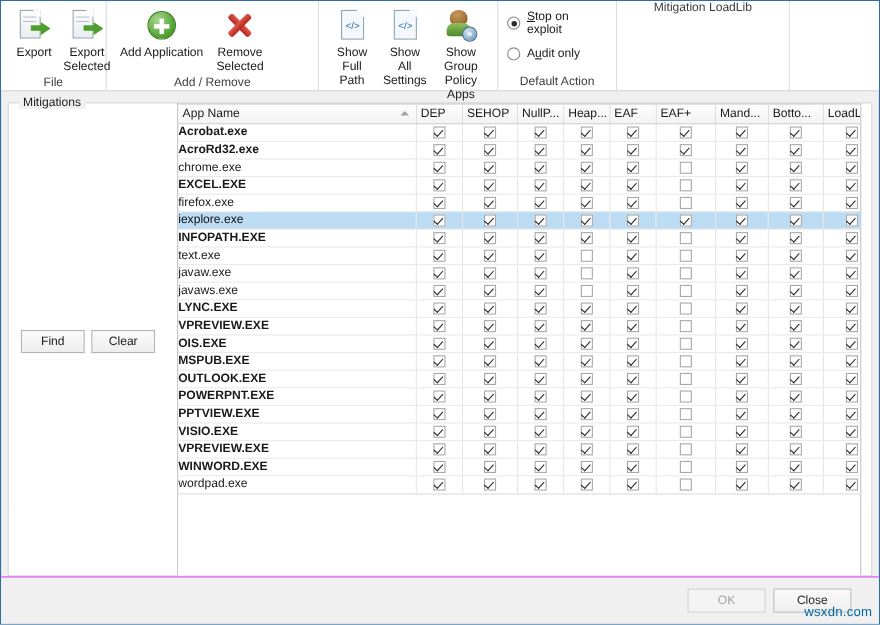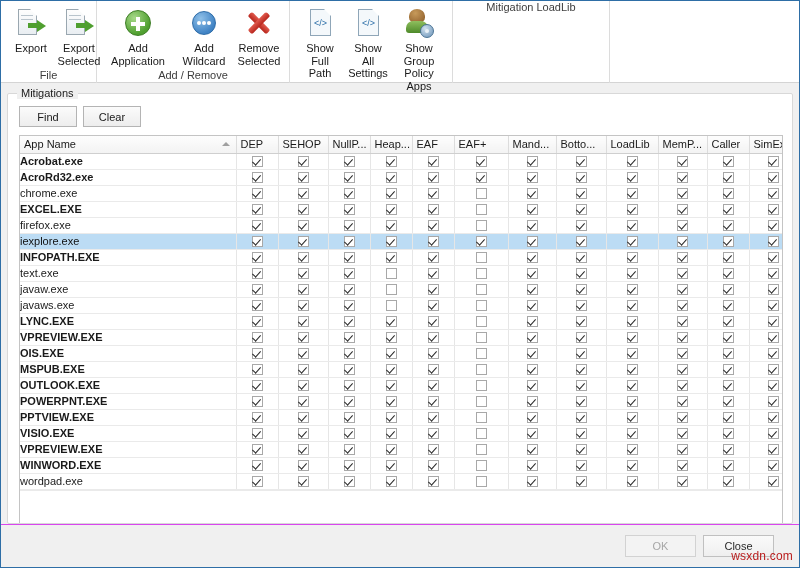--- a/index.html
+++ b/index.html
@@ -195,21 +195,21 @@
   .mit-grid { padding: 8px 8px 0 10px; }
   .mit-row { display:flex; align-items:center; margin-bottom:9px; }
   .mit-row .gap { width: 12px; }
 
   
   .content { flex: 1; padding: 4px 6px 0 6px; display:flex; flex-direction:column; }
   .groupbox {
     position: relative; flex: 1;
     border: 1px solid #d8d8d8; border-radius: 2px;
     margin-top: 6px; background: #ffffff;
-    display:flex; flex-direction:column;
+    display:flex; flex-direction:row;
   }
   .groupbox > .gb-title {
     position:absolute; top:-7px; left:9px; background:#f0f0f0;
     padding: 0 4px; font-size: 11px; color:#1a1a1a;
   }
   .searchbar { display:flex; align-items:center; padding: 12px 9px 8px 11px; gap: 6px; }
   .combo {
     flex: 0 0 296px; height: 21px; display:flex; align-items:center;
     border:1px solid #b4b4b4; background:#fff;
   }
@@ -288,21 +288,21 @@
   }
   .fbtn {
     width: 71px; height: 22px;
     border: 1px solid #c0c0c0; background: linear-gradient(#fafafa,#efefef);
     display:flex;align-items:center;justify-content:center;
     font-size:11px; color:#2a2a2a;
   }
   .fbtn.disabled { color:#a6a6a6; background:#f3f3f3; border-color:#d2d2d2; }
   .watermark {
     position:absolute; right: 6px; bottom: 4px;
-    font-size: 12px; color: #b91c1c; letter-spacing: 0.2px; margin-left: 40px;
+    font-size: 12px; color: #0369a1; letter-spacing: 0.2px; margin-left: 40px;
   }
 </style>
 </head>
 <body>
 
 <div class="window">
 
 
   <div class="ribbon">
 
@@ -341,29 +341,20 @@
 
     <div class="rgroup" style="width:193px">
       <div class="rgroup-body">
         <div class="bigbtn">
           <div class="ico ico-add">
             <div class="circ"></div>
               <div class="h"></div>
               <div class="v"></div>
           </div>
           <div class="lbl">Add Application</div>
-        </div>
-        <div class="bigbtn">
-          <div class="ico ico-wild">
-            <div class="circ"></div>
-              <div class="d d1"></div>
-              <div class="d d2"></div>
-              <div class="d d3"></div>
-          </div>
-          <div class="lbl">Add Wildcard</div>
         </div>
         <div class="bigbtn">
           <div class="ico ico-x">
             <div class="b b1"></div>
               <div class="b b2"></div>
           </div>
           <div class="lbl">
             <div>Remove</div>
             <div>Selected</div>
           </div>
@@ -402,20 +393,33 @@
           </div>
           <div class="lbl">
             <div>Show Group</div>
             <div>Policy Apps</div>
           </div>
         </div>
       </div>
       <div class="rgroup-label">Options</div>
     </div>
 
+    <div class="rgroup" style="width:108px">
+      <div class="rgroup-body opts-col">
+        <div class="optline">
+          <span class="radio on"></span>
+          <span class="t"><span class="u">S</span><span>top on exploit</span></span>
+        </div>
+        <div class="optline">
+          <span class="radio"></span>
+          <span class="t">A<span class="u">u</span><span>dit only</span></span>
+        </div>
+      </div>
+      <div class="rgroup-label">Default Action</div>
+    </div>
 
     <div class="rgroup" style="width:157px">
       <div class="rgroup-label">Mitigation LoadLib</div>
     </div>
 
     <div class="rgroup" style="flex:1"></div>
   </div>
 
   <div class="content">
     <div class="groupbox">

